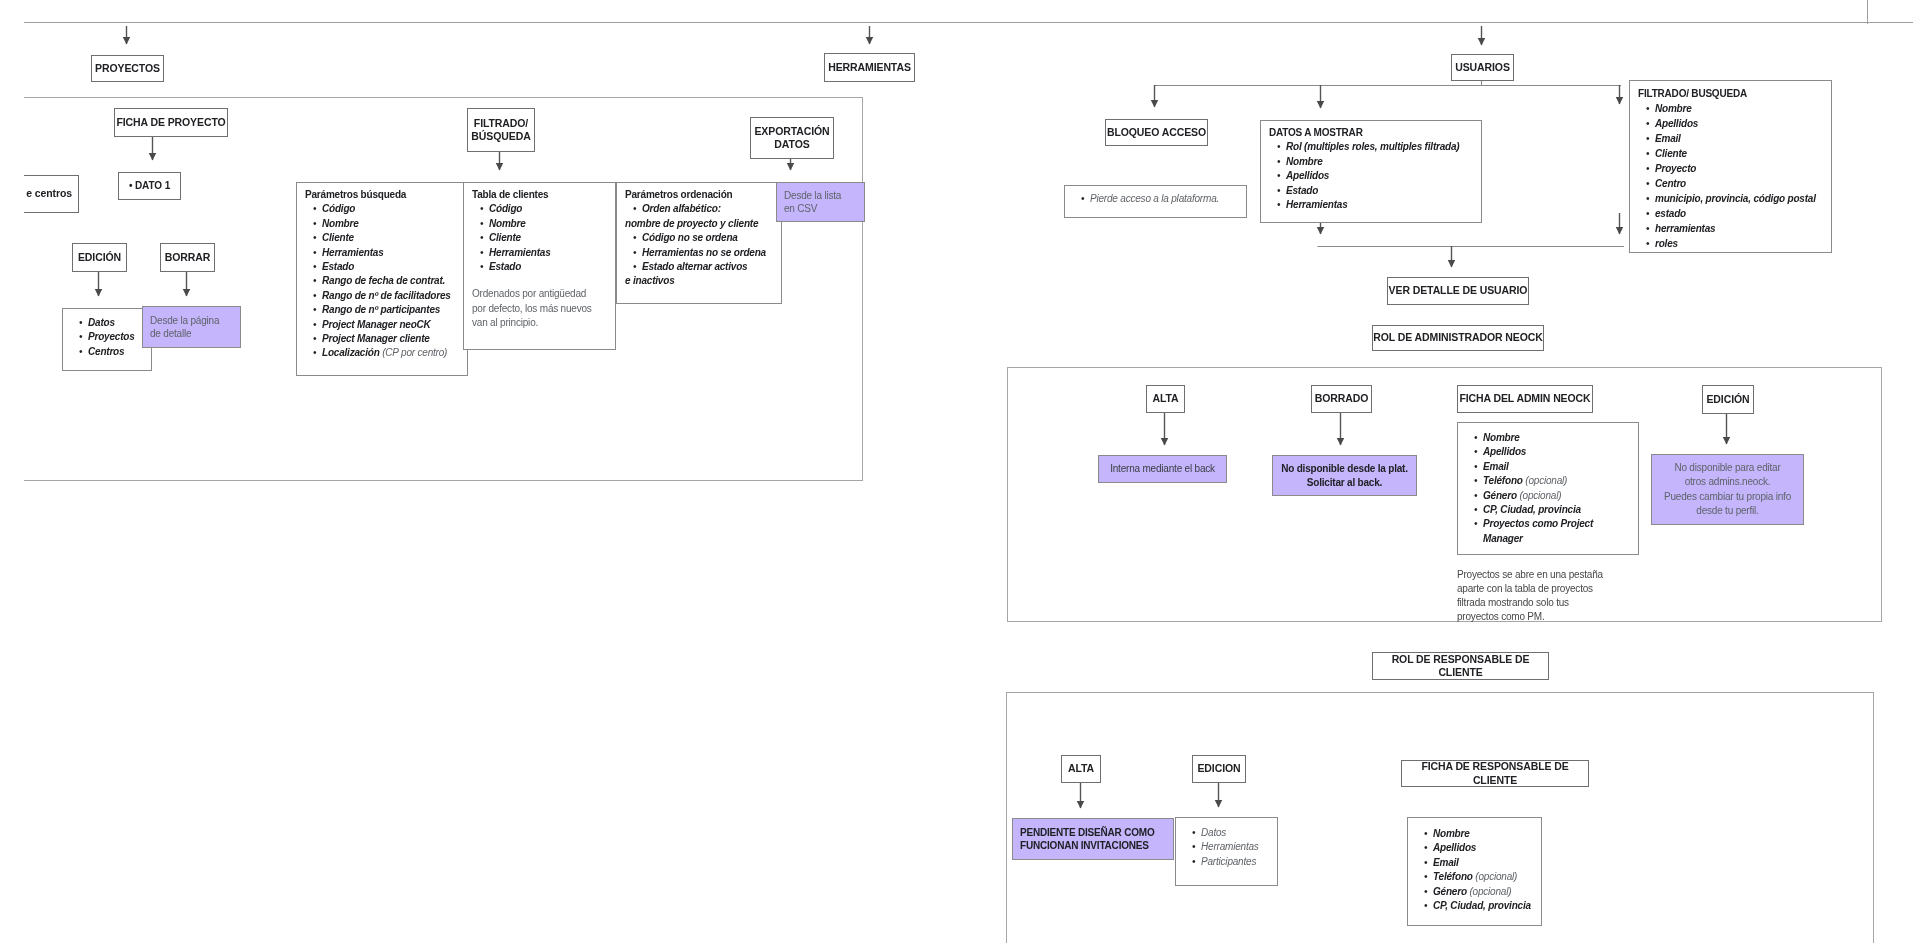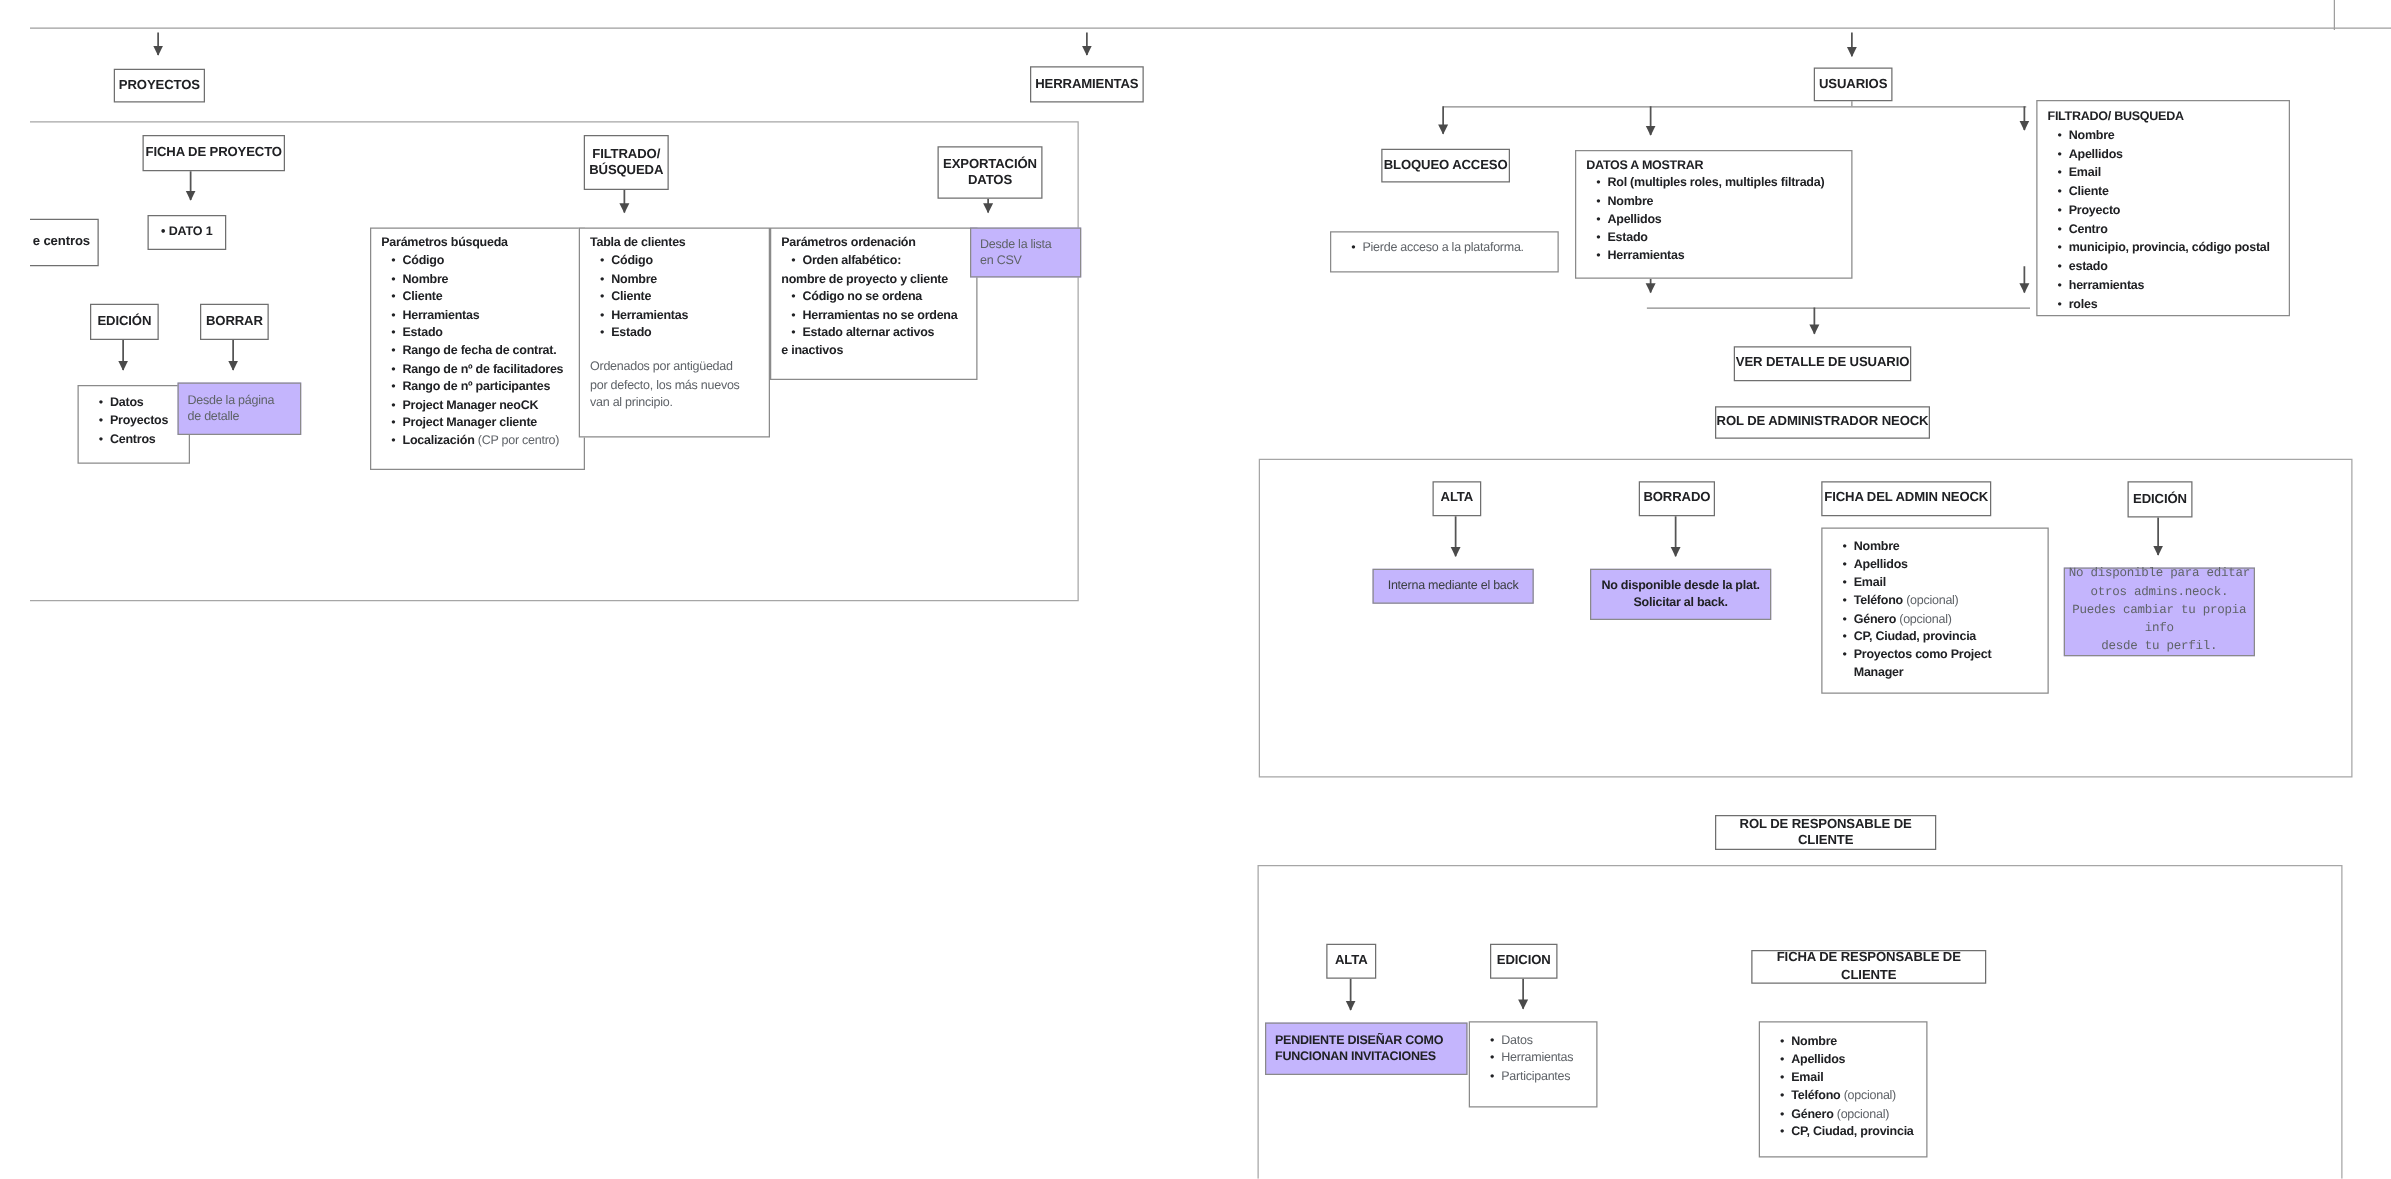--- a/index.html
+++ b/index.html
@@ -6,21 +6,21 @@
   #stage{position:relative;width:1913px;height:943px;overflow:hidden;background:#ffffff;
          font-family:"Liberation Sans",sans-serif;color:#202124;margin-left:24px;}
   svg.wires{position:absolute;left:0;top:0;z-index:1;pointer-events:none;}
   .frame{position:absolute;border:1px solid #a6a6a6;z-index:0;background:transparent;}
   .box{position:absolute;z-index:2;background:#fff;border:1px solid #6f6f6f;
        display:flex;align-items:center;justify-content:center;text-align:center;
        font-weight:700;font-size:10.5px;line-height:1.25;white-space:pre-line;letter-spacing:-0.1px;}
   .panel{position:absolute;z-index:2;background:#fff;border:1px solid #8a8a8a;
          font-size:10px;line-height:14.4px;padding:5px 4px 4px 8px;letter-spacing:-0.2px;}
   .panel .hd{font-weight:700;}
-  .li{white-space:nowrap;}
+  .li{white-space:nowrap;font-style:italic;}
   .bu{display:inline-block;width:9px;margin-left:8px;font-size:10px;}
   .tb{font-weight:700;color:#202124;}
   .tr{font-weight:400;color:#5f6368;}
   .note{color:#5f6368;font-weight:400;white-space:pre-line;}
   .notebox{position:absolute;z-index:2;background:#c4b5fd;border:1px solid #8a8a8a;
            font-size:10px;line-height:13.5px;letter-spacing:-0.2px;display:flex;align-items:center;}
   .center{justify-content:center;text-align:center;}
   .left{justify-content:flex-start;text-align:left;padding-left:7px;padding-right:4px;}
   .bold{font-weight:700;color:#202124;}
   .plain{position:absolute;z-index:2;font-size:10px;line-height:14px;letter-spacing:-0.2px;color:#474747;white-space:pre-line;}
@@ -224,24 +224,30 @@
   <div class="panel" style="left:1433px;top:422px;width:168px;height:119px;padding-top:8px;">
       <div class="li"><span class="bu">•</span><span class="tb">Nombre</span></div>
       <div class="li"><span class="bu">•</span><span class="tb">Apellidos</span></div>
       <div class="li"><span class="bu">•</span><span class="tb">Email</span></div>
       <div class="li"><span class="bu">•</span><span class="tb">Teléfono</span><span class="tr"> (opcional)</span></div>
       <div class="li"><span class="bu">•</span><span class="tb">Género</span><span class="tr"> (opcional)</span></div>
       <div class="li"><span class="bu">•</span><span class="tb">CP, Ciudad, provincia</span></div>
       <div class="li"><span class="bu">•</span><span class="tb">Proyectos como Project</span></div>
       <div class="li"><span class="bu"></span><span class="tb">Manager</span></div>
     </div>
+  <div class="plain" style="left:1433px;top:554px;width:182px;">
+    <span style="white-space:pre-line;">Proyectos se abre en una pestaña
+aparte con la tabla de proyectos
+filtrada mostrando solo tus
+proyectos como PM.</span>
+  </div>
   <div class="box" style="left:1678px;top:385px;width:50px;height:27px;">
     <span>EDICIÓN</span>
   </div>
-  <div class="notebox center note" style="left:1627px;top:454px;width:151px;height:69px;line-height:14.5px;font-family:Liberation Mono, monospace;">
+  <div class="notebox center note" style="left:1627px;top:454px;width:151px;height:69px;line-height:14.5px;">
     <span style="white-space:pre-line;">No disponible para editar
 otros admins.neock.
 Puedes cambiar tu propia info
 desde tu perfil.</span>
   </div>
 
   <div class="box" style="left:1348px;top:652px;width:175px;height:26px;">
     <span>ROL DE RESPONSABLE DE CLIENTE</span>
   </div>
   <div class="box" style="left:1037px;top:755px;width:38px;height:26px;">

